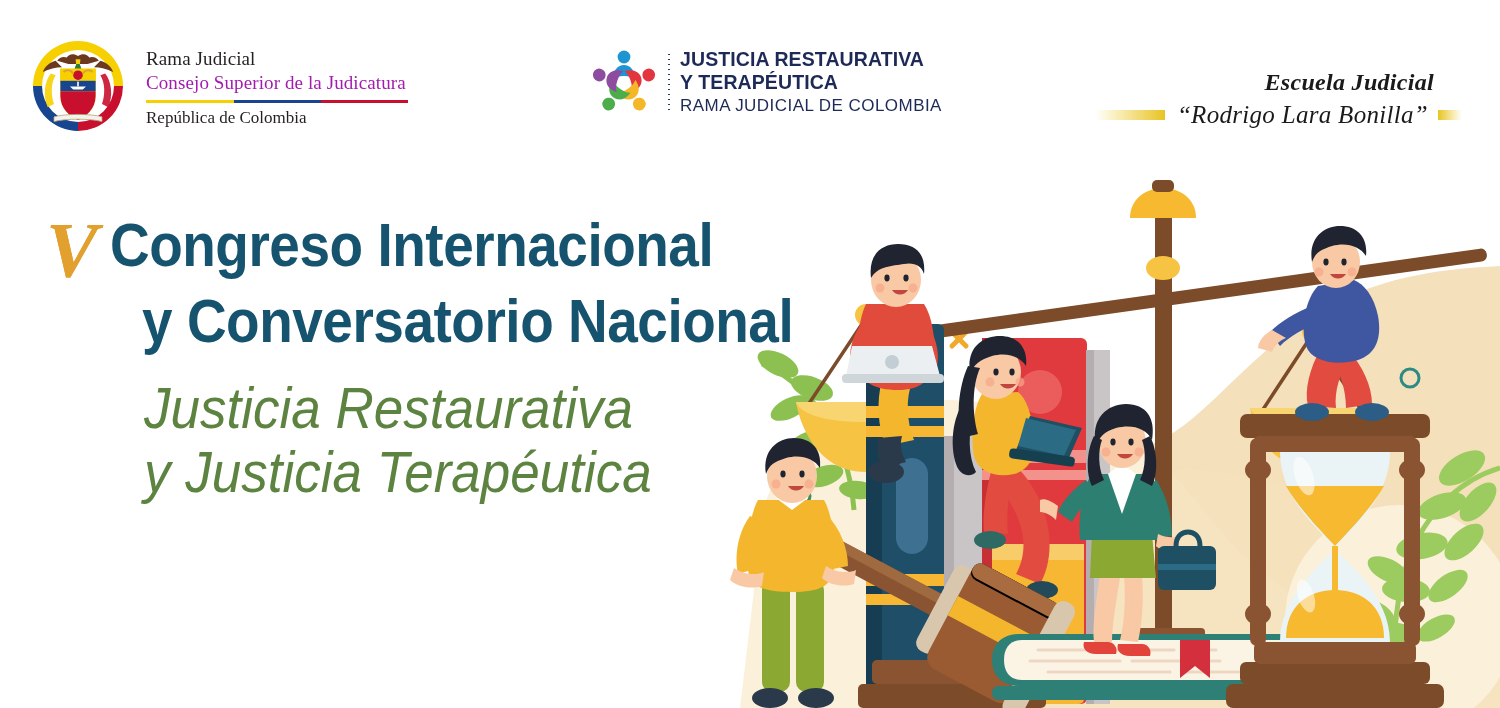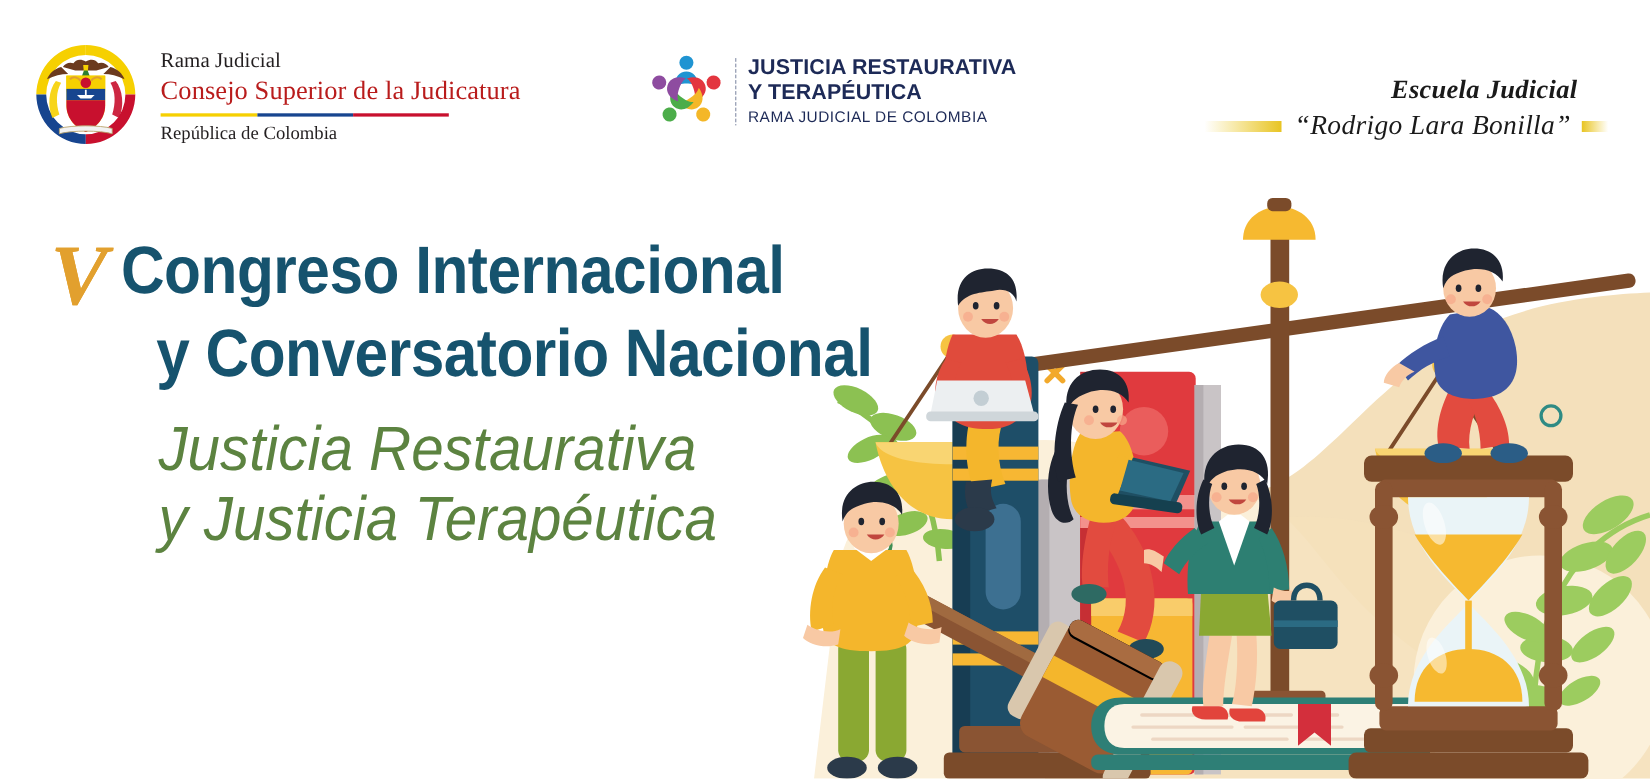--- a/index.html
+++ b/index.html
@@ -13,37 +13,37 @@
   .stage{position:relative;width:1500px;height:708px;overflow:hidden;background:#fff;}
 
   
   .header{position:absolute;left:0;top:0;width:1500px;height:160px;z-index:40;}
 
   
   .logo-left{position:absolute;left:28px;top:36px;display:flex;align-items:center;}
   .shield-wrap{position:relative;width:100px;height:100px;flex:0 0 auto;}
   .rama-text{margin-left:18px;padding-top:4px;}
   .rama-l1{font-family:"Liberation Serif", serif;font-size:19px;color:#231f20;line-height:1.30;letter-spacing:.1px;}
-  .rama-l2{font-family:"Liberation Serif", serif;font-size:24px;color:#b91c1c;line-height:1.30;letter-spacing:.1px;}
+  .rama-l2{font-family:"Liberation Serif", serif;font-size:19px;color:#a21caf;line-height:1.30;letter-spacing:.1px;}
   .rama-rule{width:262px;height:3px;margin:4px 0 4px 0;display:flex;}
   .rama-rule i{display:block;height:3px;}
   .rule-y{width:33.4%;background:#f6d001;}
   .rule-b{width:33.3%;background:#17458f;}
   .rule-r{width:33.3%;background:#c8102e;}
   .rama-l3{font-family:"Liberation Serif", serif;font-size:17px;color:#231f20;line-height:1.3;}
 
   
   .logo-center{position:absolute;left:588px;top:48px;display:flex;align-items:center;}
   .people-mark{width:72px;height:70px;flex:0 0 auto;}
   .dotline{width:2px;height:62px;margin:0 10px 0 8px;
     background-image:radial-gradient(#2a3a66 40%, transparent 41%);
     background-size:2px 5px;background-repeat:repeat-y;}
   .jr-t1{font-family:"Liberation Sans", sans-serif;font-weight:bold;font-size:19.5px;color:#1d2a57;
          line-height:1.16;letter-spacing:.1px;}
-  .jr-t2{font-family:"Liberation Sans", sans-serif;font-size:14px;color:#1d2a57;
+  .jr-t2{font-family:"Liberation Sans", sans-serif;font-size:17px;color:#1d2a57;
          line-height:1.35;letter-spacing:.45px;margin-top:2px;}
 
   
   .logo-right{position:absolute;right:38px;top:68px;text-align:right;}
   .ej-l1{font-family:"Liberation Serif", serif;font-style:italic;font-weight:bold;font-size:24px;
          color:#1a1a1a;line-height:1.2;letter-spacing:.3px;padding-right:28px;}
   .ej-row{display:flex;align-items:center;justify-content:flex-end;margin-top:3px;}
   .ej-bar-l{width:70px;height:10px;margin-right:12px;
     background:linear-gradient(90deg,#ffffff 0%,#f7e9a8 40%,#e8c422 100%);}
   .ej-l2{font-family:"Liberation Serif", serif;font-style:italic;font-weight:normal;font-size:25px;

